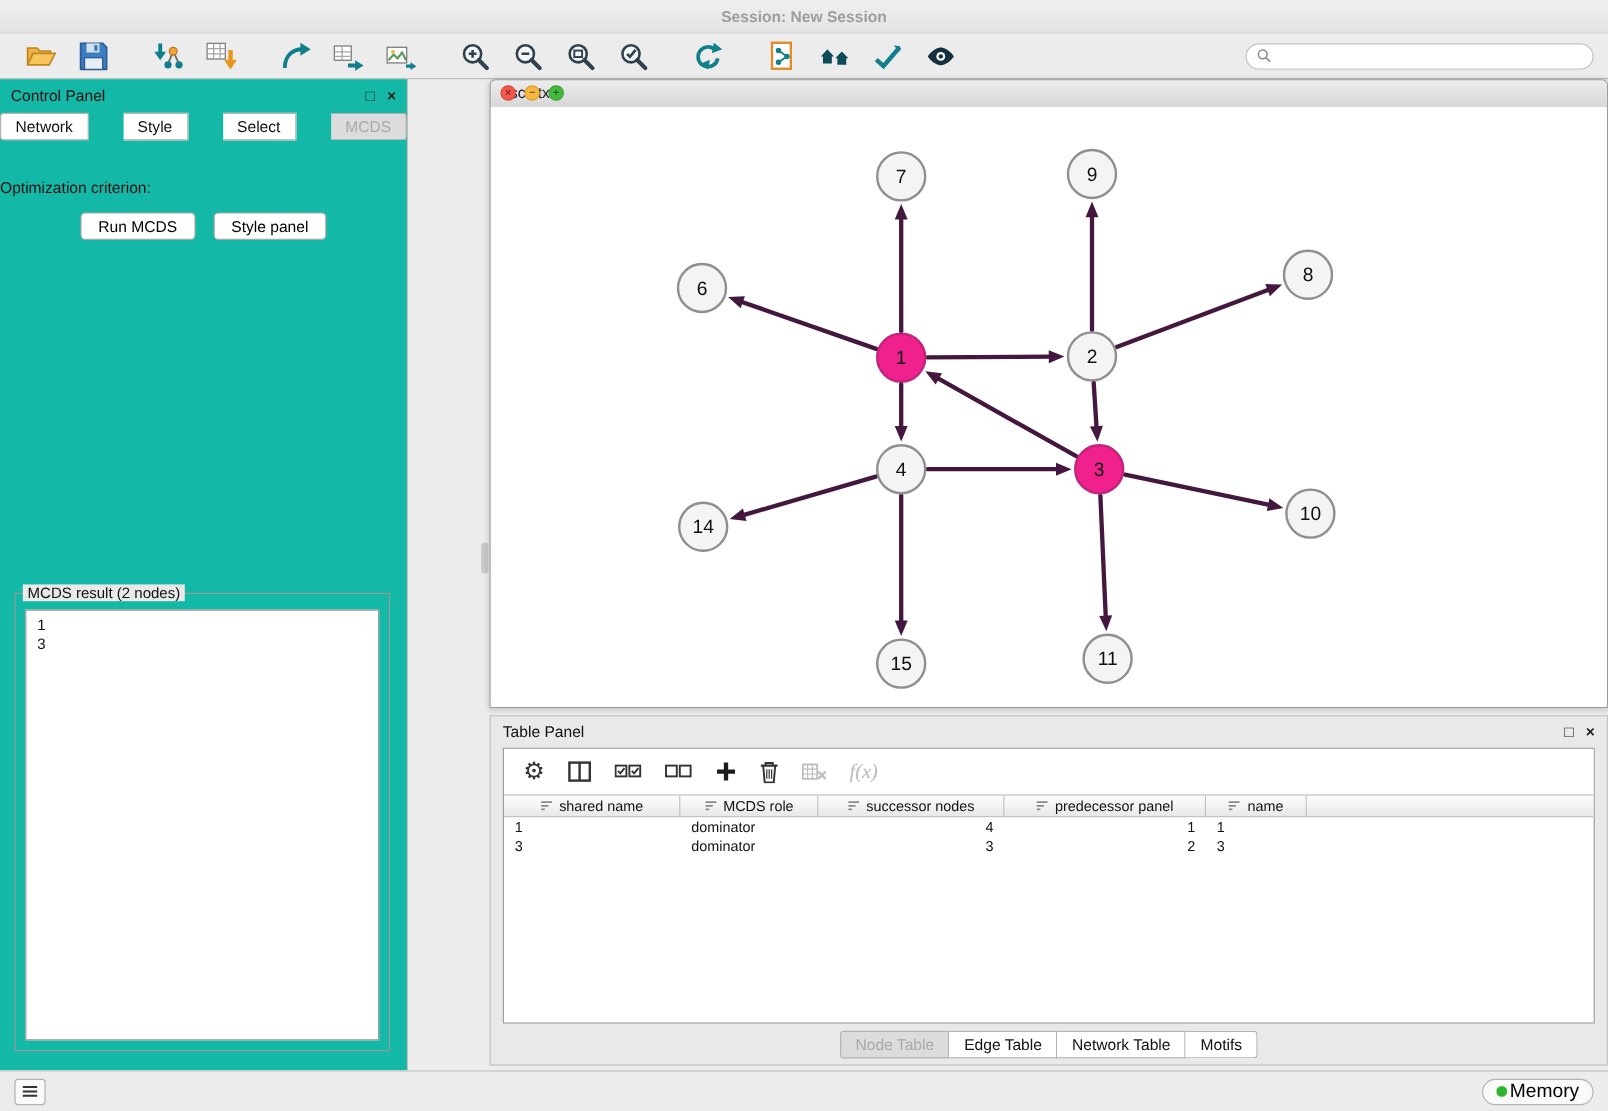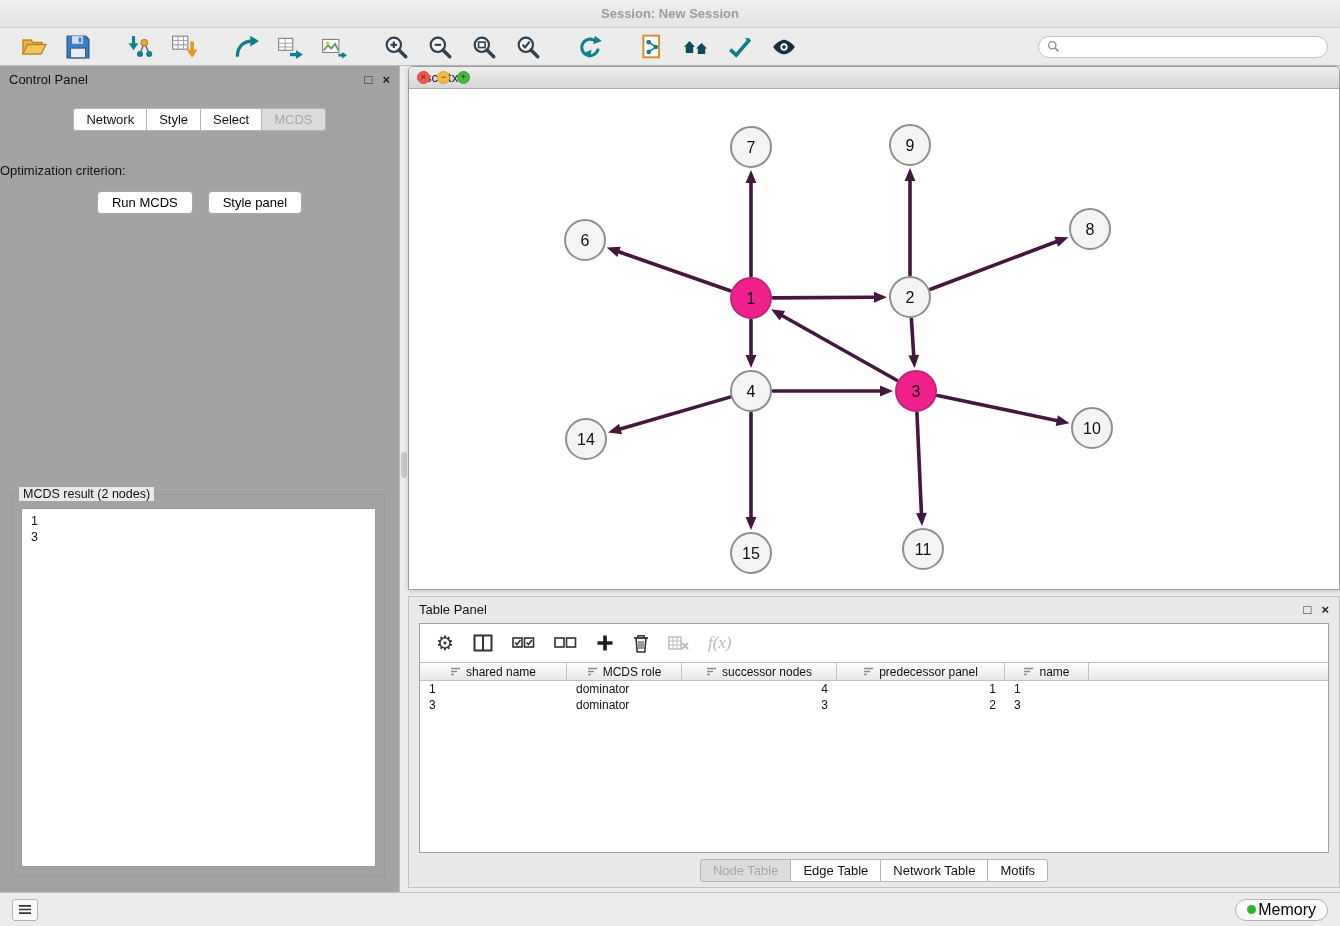--- a/index.html
+++ b/index.html
@@ -18,26 +18,26 @@
   .tb-group{display:flex;margin-right:18px}
   .tb{width:44px;height:32px;border:none;background:transparent;display:flex;align-items:center;
     justify-content:center;cursor:pointer;padding:0}
   .tb svg{width:26px;height:26px}
   .search-box{margin-left:auto;width:290px;height:22px;background:#fff;border:1px solid #c3c3c3;
     border-radius:12px;display:flex;align-items:center;padding:0 8px;gap:5px}
   .search-box input{border:none;outline:none;flex:1;font-size:12px;background:transparent;
     font-family:"Liberation Sans",sans-serif}
 
   
-  .control-panel{position:absolute;left:0;top:66px;width:400px;height:826px;background:#a3a3a3;
+  .control-panel{position:absolute;left:0;top:66px;width:340px;height:826px;background:#14b8a6;
     border-right:1px solid #bdbdbd}
   .panel-header{height:26px;display:flex;align-items:center;padding:0 9px;font-size:13px}
   .panel-btns{margin-left:auto;display:flex;gap:10px;font-size:13px;font-weight:bold;color:#222}
   .panel-btns span{cursor:pointer;line-height:1}
-  .tab-row{display:flex;justify-content:center;margin-top:16px}
+  .tab-row{display:flex;justify-content:space-between;margin-top:2px}
   .seg{font-size:13px;padding:3px 12px;background:#fff;border:1px solid #b4b4b4;border-left:none;
     cursor:pointer;color:#111;font-family:"Liberation Sans",sans-serif}
   .seg:first-child{border-left:1px solid #b4b4b4;border-radius:3px 0 0 3px}
   .seg:last-child{border-radius:0 3px 3px 0}
   .seg.active{background:#dcdcdc;color:#a9a9a9}
   .opt-label{margin-top:32px;font-size:13px}
   .dropdown{margin:9px auto 0;width:312px;height:24px;background:#fff;border:1px solid #adadad;
     border-radius:5px;display:flex;align-items:center;justify-content:space-between;
     padding:0 7px;font-size:13px;cursor:pointer}
   .btn-row{display:flex;justify-content:center;gap:15px;margin-top:13px}

